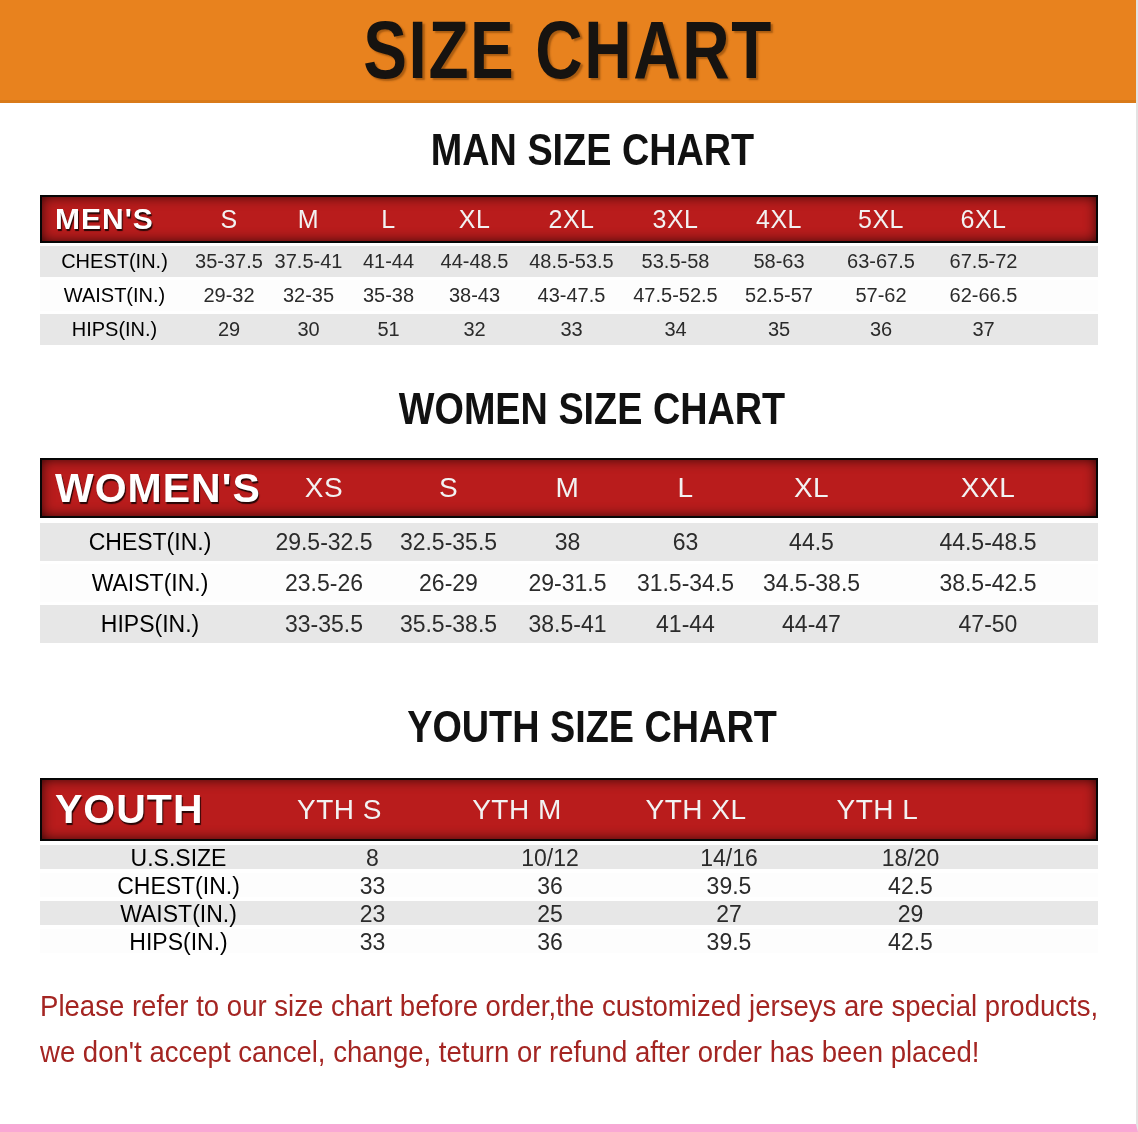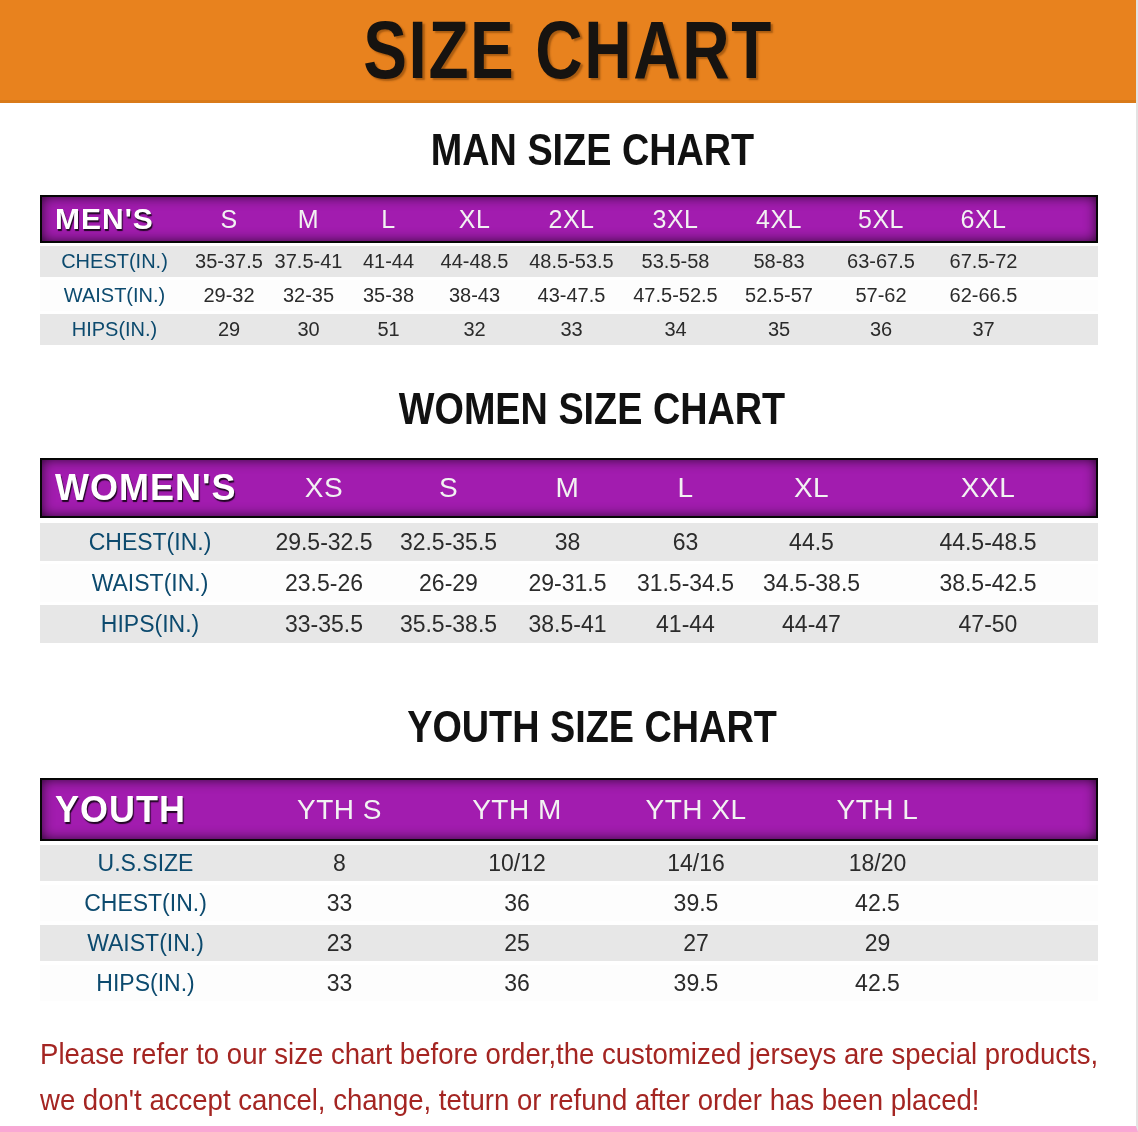--- a/index.html
+++ b/index.html
@@ -6,21 +6,21 @@
   html, body { background: #ffffff; }
   body { font-family: "Liberation Sans", sans-serif; }
 
   .page {
     position: relative;
     width: 1138px;
     height: 1132px;
     background: #ffffff;
     overflow: hidden;
     border-right: 2px solid #e3e3e3;
-    border-bottom: 6px solid #f9a8d4;
+    border-bottom: 8px solid #f9a8d4;
   }
 
   
   .banner {
     width: 100%;
     height: 103px;
     background: #e8821e;
     border-bottom: 3px solid #d97a19;
     display: flex;
     align-items: center;
@@ -70,21 +70,21 @@
   .women-table { margin-top: 26px; }
   .youth-table { margin-top: 28px; }
 
   .tr { display: grid; align-items: center; }
 
   .men-grid   { grid-template-columns: 149px 80px 79px 81px 91px 103px 105px 102px 102px 103px 63px; }
   .women-grid { grid-template-columns: 220px 128px 121px 117px 119px 133px 220px; }
   .youth-grid { grid-template-columns: 211px 177px 178px 180px 183px 129px; }
 
   .thead {
-    background: #a21caf;
+    background: #b91c1c;
     color: #ffffff;
     box-shadow: inset 0 0 14px rgba(0,0,0,0.9), inset 0 0 0 2px #0c0c0c;
   }
   .men-table   .thead { height: 48px; }
   .women-table .thead { height: 60px; margin-bottom: 5px; }
   .men-table   .thead { margin-bottom: 3px; }
   .youth-table .thead { height: 63px; margin-bottom: 4px; }
 
   .th {
     text-align: center;
@@ -96,33 +96,33 @@
   .women-table .th, .youth-table .th { font-size: 28px; }
   .th.corner {
     text-align: left;
     padding-left: 15px;
     font-weight: 700;
     font-size: 30px;
     color: #ffffff;
     text-shadow: 1px 2px 1px rgba(0,0,0,0.8);
     letter-spacing: 1px;
   }
-  .women-table .th.corner, .youth-table .th.corner { font-size: 36px; }
+  .women-table .th.corner, .youth-table .th.corner { font-size: 41px; }
 
   .row {
     color: #2b2b2b;
   }
   .men-table   .row { height: 31px; margin-bottom: 3px; font-size: 20px; }
   .women-table .row { height: 38px; margin-bottom: 3px; font-size: 23px; }
-  .youth-table .row { height: 36px; margin-bottom: 4px; font-size: 23px; }
+  .youth-table .row { height: 24px; margin-bottom: 4px; font-size: 23px; padding-left: 33px; }
   .row.gray  { background: #e7e7e7; }
   .row.white { background: #fdfdfd; }
 
   .td { text-align: center; white-space: nowrap; }
-  .td.lbl { font-size: 20px; color: #0c4a6e; }
+  .td.lbl { font-size: 20px; color: #000000; }
   .women-table .td.lbl, .youth-table .td.lbl { font-size: 23px; }
 
   
   .disclaimer {
     margin-top: 26px;
     margin-left: 40px;
     width: 1090px;
     transform: scaleX(0.95);
     transform-origin: left center;
     color: #a42522;
@@ -160,21 +160,21 @@
     </div>
 
     <div class="tr men-grid row gray">
       <div class="td lbl">CHEST(IN.)</div>
       <div class="td">35-37.5</div>
       <div class="td">37.5-41</div>
       <div class="td">41-44</div>
       <div class="td">44-48.5</div>
       <div class="td">48.5-53.5</div>
       <div class="td">53.5-58</div>
-      <div class="td">58-83</div>
+      <div class="td">58-63</div>
       <div class="td">63-67.5</div>
       <div class="td">67.5-72</div>
       <div class="td"></div>
     </div>
 
     <div class="tr men-grid row white">
       <div class="td lbl">WAIST(IN.)</div>
       <div class="td">29-32</div>
       <div class="td">32-35</div>
       <div class="td">35-38</div>

